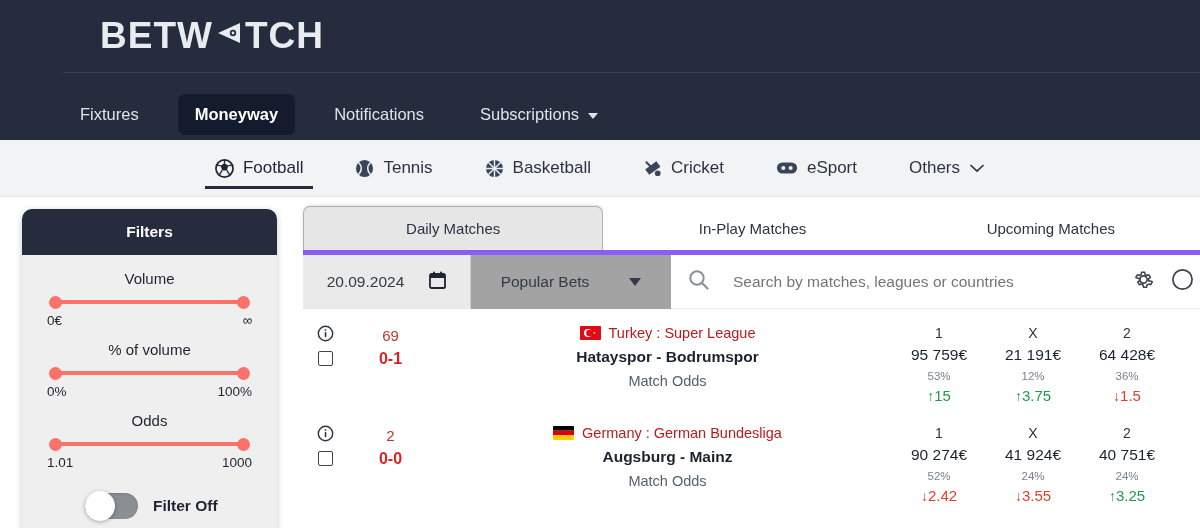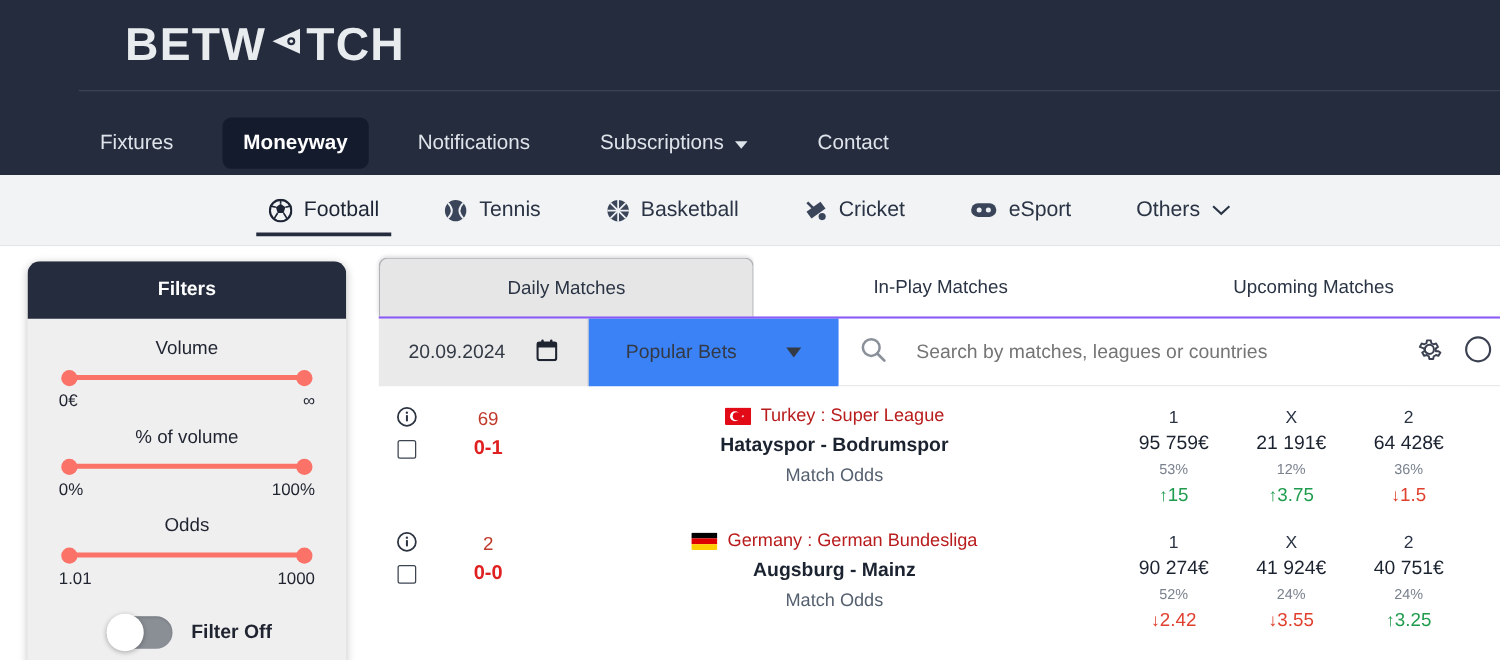--- a/index.html
+++ b/index.html
@@ -113,21 +113,21 @@
     position:absolute; left:0; top:-2px;
     width:30px; height:30px; border-radius:50%;
     background:#ffffff; box-shadow:0 1px 4px rgba(0,0,0,.3);
   }
   .toggle-label { font-size:15.5px; font-weight:bold; color:#1f2430; }
 
   
   .main-col { flex:1; padding-top:9px; }
   .match-tabs {
     display:flex; height:49px; margin-left:3px;
-    border-bottom:2px solid #8b5cf6;
+    border-bottom:5px solid #8b5cf6;
   }
   .mtab {
     flex:1; display:flex; align-items:center; justify-content:center;
     font-size:15px; color:#2b3445; background:#ffffff; cursor:pointer;
   }
   .mtab.active {
     background:#e6e6e6;
     border:1px solid #aeb2b7;
     border-bottom:none;
     border-radius:7px 7px 0 0;
@@ -137,21 +137,21 @@
   .toolbar {
     display:flex; align-items:stretch; height:54px;
     margin-left:3px;
   }
   .tb-date {
     width:168px; background:#eaeaea; display:flex; align-items:center;
     justify-content:center; gap:25px; font-size:15.5px; color:#333a45;
     border-right:1px solid #c9cdd2; cursor:pointer;
   }
   .tb-select {
-    width:200px; background:#3b82f6; display:flex; align-items:center;
+    width:200px; background:#a3a3a3; display:flex; align-items:center;
     justify-content:center; gap:40px; font-size:15.5px; color:#333a45;
     cursor:pointer;
   }
   .caret-fill {
     width:0;height:0;border-left:6px solid transparent;
     border-right:6px solid transparent;border-top:8px solid #333a45;
   }
   .tb-search {
     flex:1; background:#ffffff; display:flex; align-items:center;
     gap:12px; padding-left:17px; border-bottom:1px solid #e7e9eb;
@@ -221,23 +221,20 @@
     <div class="nav-item active">
       <span>Moneyway</span>
     </div>
     <div class="nav-item">
       <span>Notifications</span>
     </div>
     <div class="nav-item">
       <span>Subscriptions</span>
       <span class="caret-d"></span>
     </div>
-    <div class="nav-item">
-      <span>Contact</span>
-    </div>
   </div>
 </div>
 
 <div class="sports-bar">
 
   <div class="sport active">
     <span>
       <svg width="19" height="19" viewBox="0 0 20 20">
           <circle cx="10" cy="10" r="9" fill="none" stroke="#1d2433" stroke-width="1.8"></circle>
           <path d="M10 4.3 L14 7.2 L12.5 12 L7.5 12 L6 7.2 Z" fill="#1d2433"></path>

